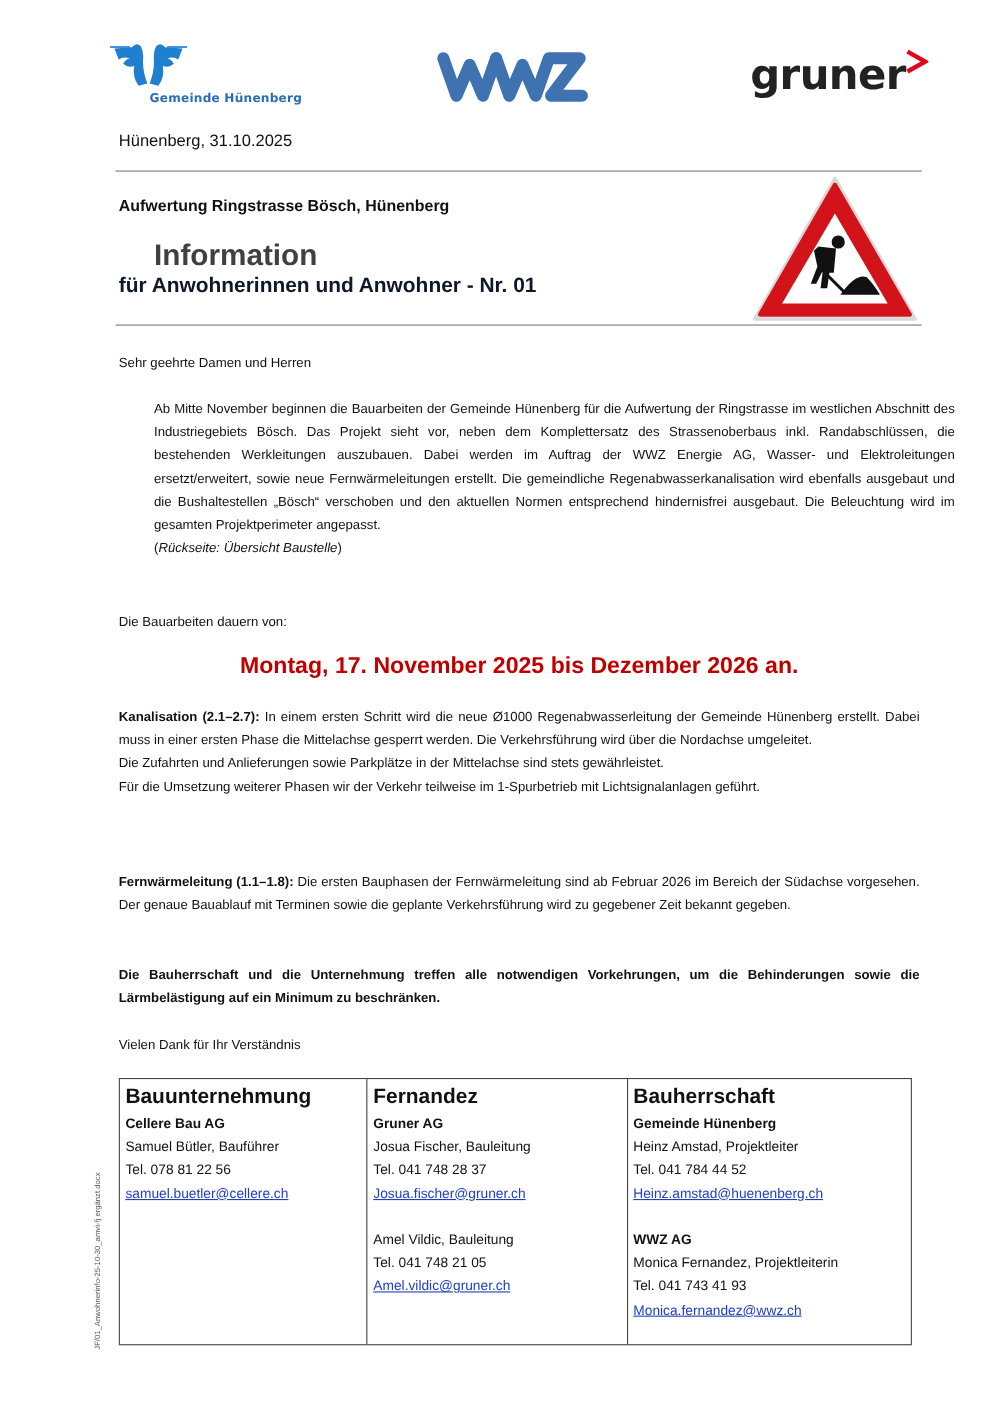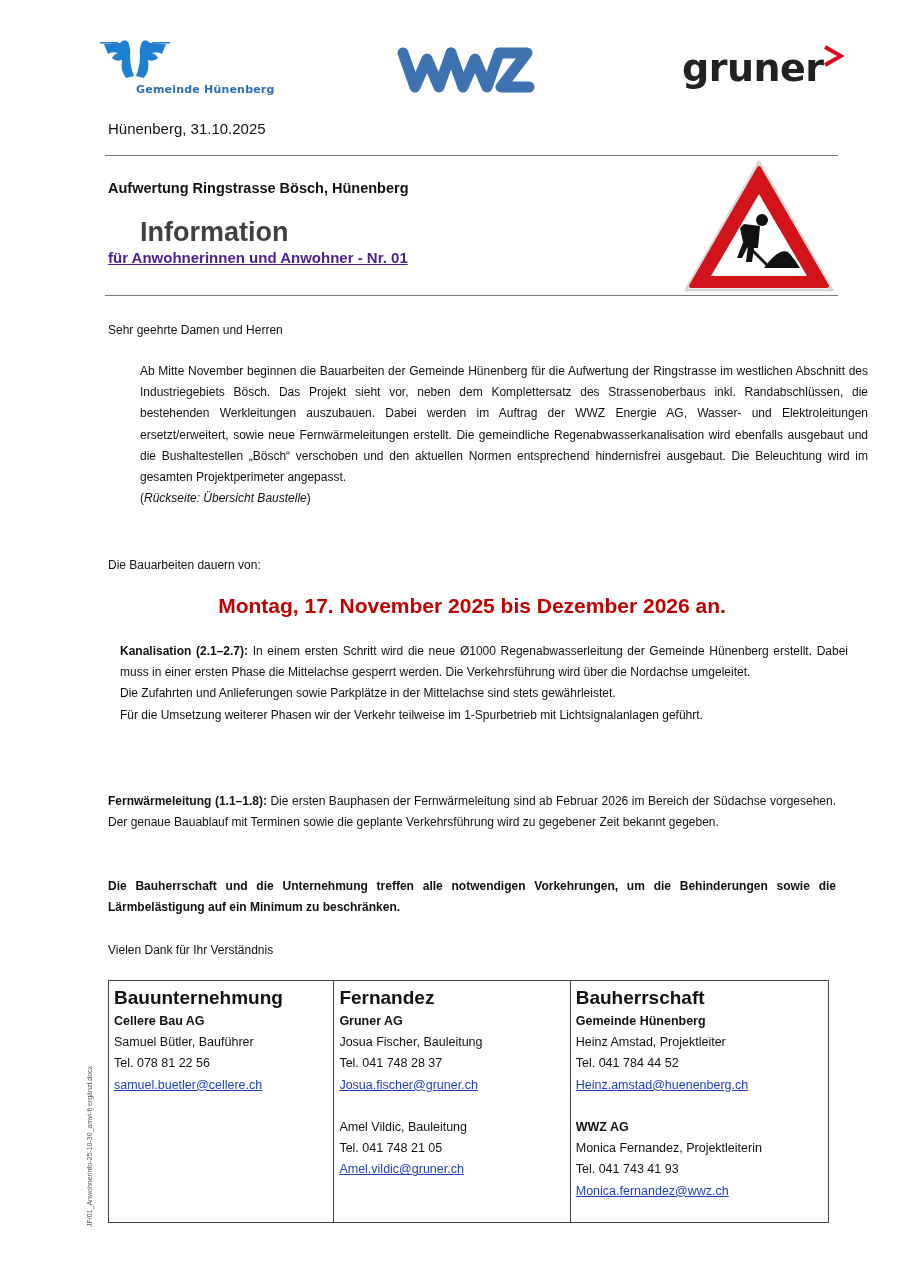--- a/index.html
+++ b/index.html
@@ -14,30 +14,30 @@
   .logo-gruner { left: 682px; top: 44px; width: 165px; height: 54px; }
   .logo-gruner .word { position: absolute; left: 0; top: 2px; font-size: 38px; font-weight: bold; color: #222; font-family: "DejaVu Sans", sans-serif; letter-spacing: -0.5px; }
 
   .date { left: 108px; top: 120px; font-size: 15px; }
   .rule { left: 105px; width: 733px; height: 0; border-top: 1.5px solid #7a7a7a; }
   .rule-1 { top: 155px; }
   .rule-2 { top: 295px; }
 
   .project { left: 108px; top: 180px; font-size: 14.5px; font-weight: bold; }
   .title { left: 108px; top: 217px; font-size: 27px; font-weight: bold; color: #404040; margin-left: 32px; }
-  .subtitle { left: 108px; top: 249px; font-size: 15px; font-weight: bold; color: #4c1d95; text-decoration: underline; }
+  .subtitle { left: 108px; top: 249px; font-size: 19px; font-weight: bold; color: #0f172a; }
   .sign { left: 682px; top: 158px; width: 154px; height: 138px; }
 
   .p { left: 108px; width: 728px; font-size: 12px; line-height: 21.2px; text-align: justify; }
   .greeting { top: 320px; }
   .para1 { top: 361px; margin-left: 32px; }
   .para1 i { }
   .dauern { top: 555px; }
   .highlight { left: 108px; width: 728px; top: 594px; font-size: 21px; font-weight: bold; color: #c00000; text-align: center; }
-  .kanal { top: 641px; margin-left: 12px; }
+  .kanal { top: 641px; }
   .fern { top: 791px; }
   .bold-note { top: 876px; font-weight: bold; }
   .thanks { top: 940px; }
 
   
   .contacts { left: 108px; top: 980px; width: 721px; height: 243px; border: 1px solid #444; box-sizing: border-box; display: flex; }
   .col { box-sizing: border-box; padding: 8px 5px 0 5px; font-size: 12.5px; line-height: 21.2px; }
   .col + .col { border-left: 1px solid #444; }
   .c1 { width: 225px; } .c2 { width: 237px; } .c3 { width: 259px; }
   .col .head { font-size: 19px; font-weight: bold; line-height: 18px; margin-bottom: 4px; }

